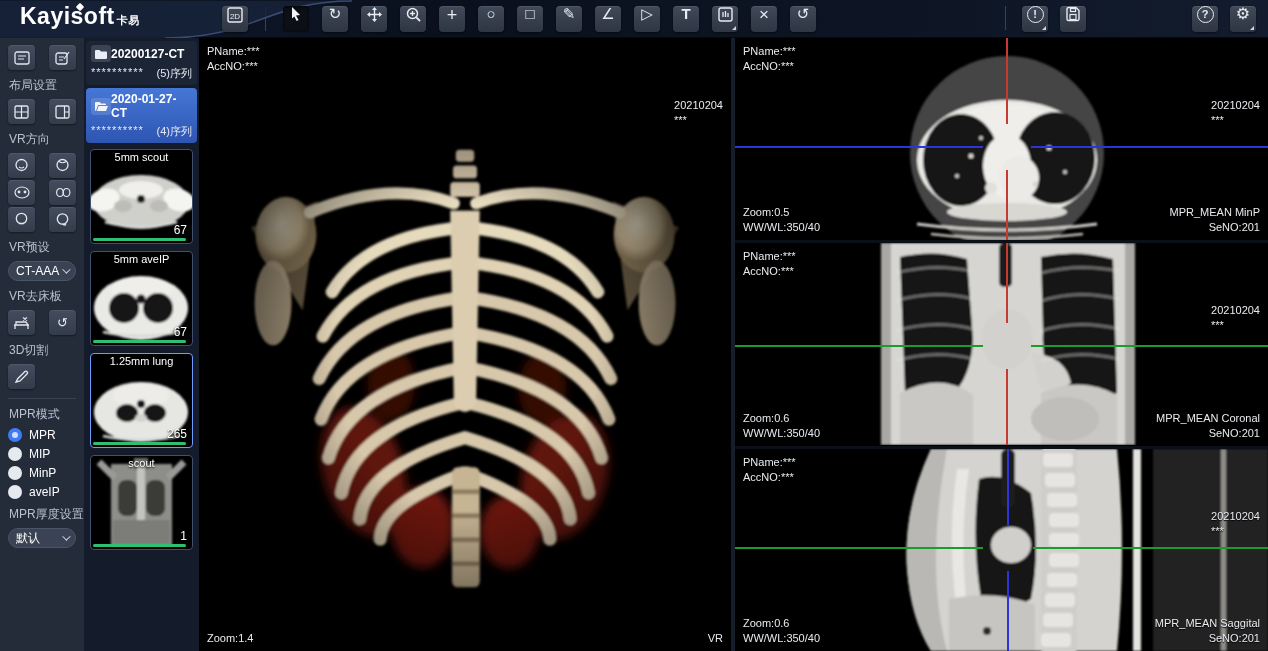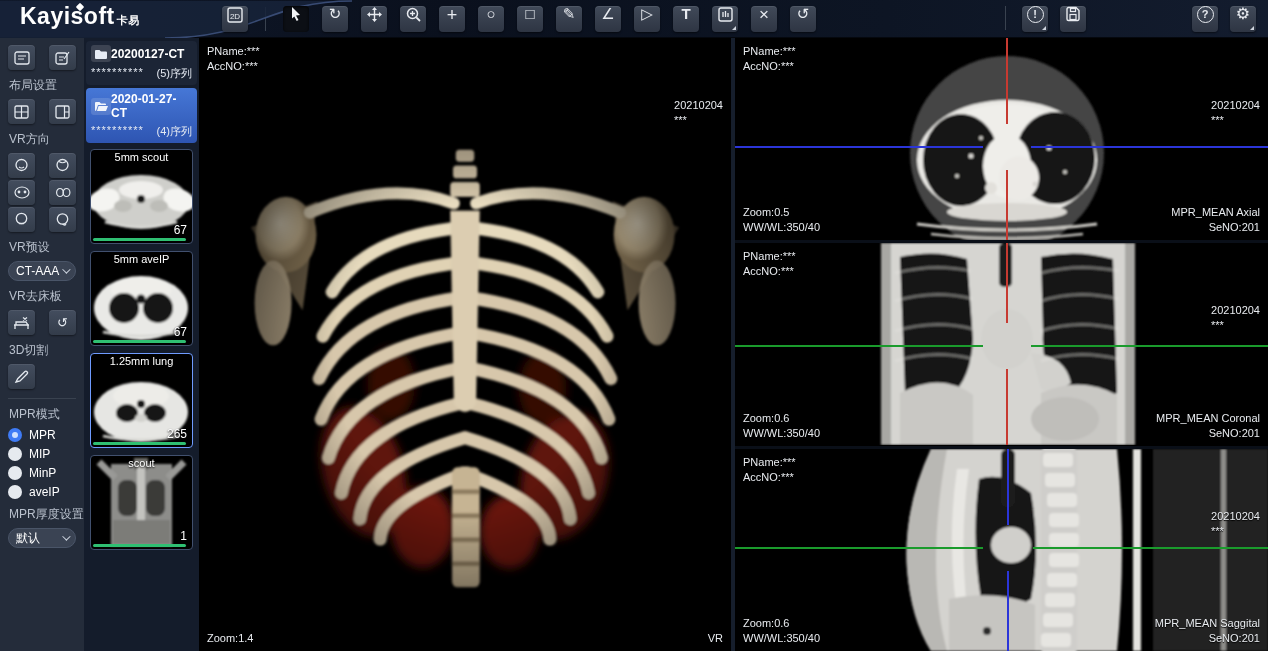--- a/index.html
+++ b/index.html
@@ -567,21 +567,21 @@
         </div>
         <div class="ov tr">
           <div>20210204</div>
           <div>***</div>
         </div>
         <div class="ov bl">
           <div>Zoom:0.5</div>
           <div>WW/WL:350/40</div>
         </div>
         <div class="ov br">
-          <div>MPR_MEAN Axial</div>
+          <div>MPR_MEAN MinP</div>
           <div>SeNO:201</div>
         </div>
       </div>
 
       <div class="panel">
         <svg width="533" height="202" viewBox="0 0 533 202">
           <g filter="url(#bl2)">
             <rect x="146" y="0" width="254" height="202" fill="#d6d5d1"></rect>
             <rect x="146" y="0" width="10" height="202" fill="#a9a8a4"></rect>
             <rect x="390" y="0" width="10" height="202" fill="#a9a8a4"></rect>

